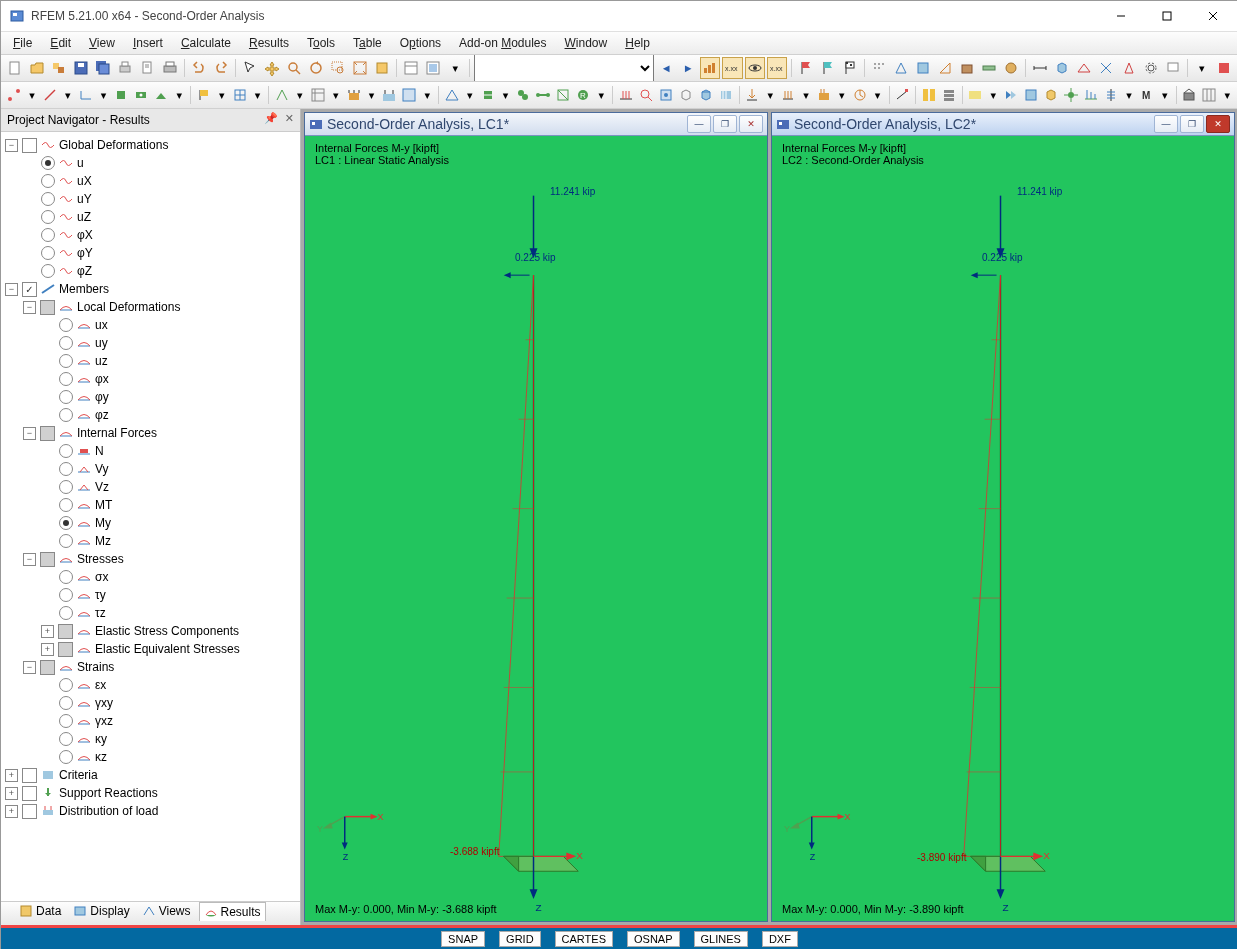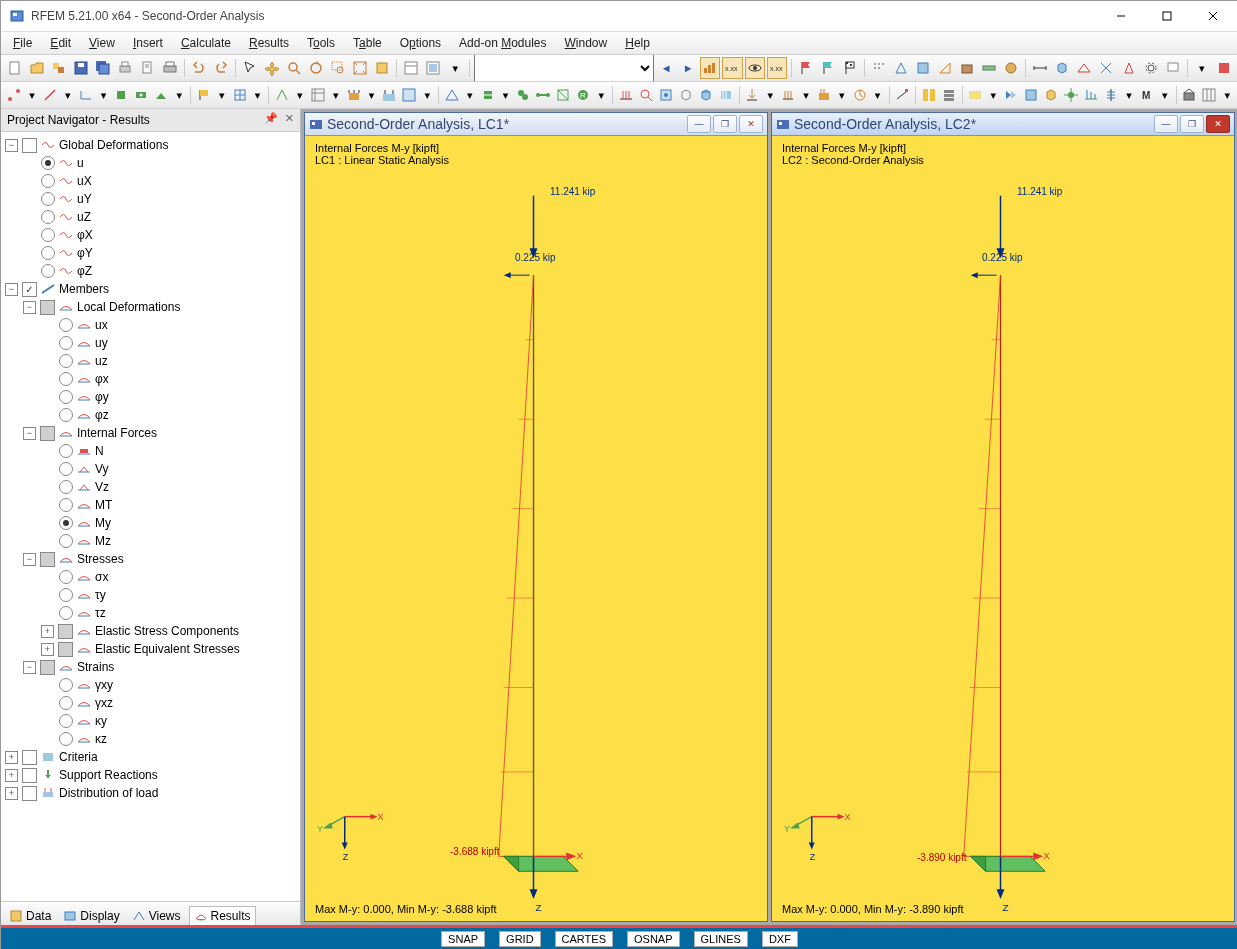--- a/index.html
+++ b/index.html
@@ -26,33 +26,33 @@
 .panel-hdr .x{position:absolute;right:6px;top:3px;font-size:11px;color:#666}
 .tree{flex:1;overflow:auto;padding:4px 2px;font-size:12px}
 .tree-row{display:flex;align-items:center;height:18px;white-space:nowrap}
 .plusminus{width:11px;height:11px;border:1px solid #888;display:inline-flex;align-items:center;justify-content:center;font-size:9px;line-height:1;margin-right:4px;background:#fff;color:#555}
 .spacer{display:inline-block}
 .chk{width:13px;height:13px;border:1px solid #888;display:inline-flex;align-items:center;justify-content:center;margin-right:3px;background:#fff;font-size:10px;color:#333}
 .chk.gray{background:#d0d0d0}
 .radio{width:12px;height:12px;border:1px solid #888;border-radius:50%;display:inline-flex;align-items:center;justify-content:center;margin-right:3px;background:#fff}
 .radio.sel::after{content:"";width:6px;height:6px;background:#333;border-radius:50%}
 .ticon{width:16px;height:14px;display:inline-flex;align-items:center;justify-content:center;margin-right:3px}
-.sidebar-tabs{height:23px;background:linear-gradient(#fdfdfd,#e8e8e8);border-top:1px solid #ccc;display:flex;align-items:flex-end;gap:4px;padding:0 4px}
+.sidebar-tabs{height:23px;background:linear-gradient(#fdfdfd,#e8e8e8);border-top:1px solid #ccc;display:flex;align-items:flex-start;gap:4px;padding:0 14px}
 .stab{display:flex;align-items:center;gap:3px;padding:2px 4px}
 .stab.active{background:#fff;border:1px solid #bbb;border-bottom:none}
 .mdi{flex:1;background:#a9a9a9;padding:3px;display:flex;gap:3px;min-width:0}
 .docwin{flex:1;background:#fff;border:1px solid #4a6b9c;display:flex;flex-direction:column;min-width:0}
 .doc-title{height:22px;background:linear-gradient(#f3f6fb,#d2ddee);display:flex;align-items:center;padding:0 4px;gap:4px;border-bottom:1px solid #7a94be}
 .doc-title.active{background:linear-gradient(#e9f0fb,#bed3f0)}
 .doc-title .t{flex:1;color:#30476e;font-size:14px}
 .doc-btns{display:flex;gap:2px}
 .doc-btn{width:22px;height:16px;border:1px solid #9fb4d4;background:linear-gradient(#fefefe,#e6ecf5);display:flex;align-items:center;justify-content:center;font-size:9px;border-radius:2px;color:#30476e}
 .doc-btn.close{color:#a83232}
 .doc-btn.close.red{background:#c0392b;color:#fff;border-color:#8a2a20}
-.viewport{flex:1;position:relative;background:#fde047;overflow:hidden}
+.viewport{flex:1;position:relative;background:#22c55e;overflow:hidden}
 .vp-label{position:absolute;top:6px;left:10px;font-size:11px;color:#000}
 .vp-footer{position:absolute;bottom:6px;left:10px;font-size:11px;color:#000}
 .load-label{position:absolute;font-size:10px;color:#002b7f;font-weight:normal}
 .moment-label{position:absolute;font-size:10px;color:#b00000}
 .statusbar{height:22px;background:#0369a1;border-top:3px solid #ef4444;display:flex;align-items:center;justify-content:center;gap:14px}
 .status-btn{border:1px solid #aaa;padding:1px 6px;font-size:11px;background:#fdfdfd}
 </style>
 </head>
 <body>
 
@@ -988,20 +988,31 @@
             <span class="spacer" style="width:20px"></span>
             <span class="plusminus">−</span>
             <span class="chk gray"></span>
             <span class="ticon">
               <svg viewBox="0 0 16 14">
                 <line x1="2" y1="10" x2="14" y2="10" stroke="#4080c0"></line>
                 <path d="M2 10q6-7 12 0" fill="none" stroke="#e05050"></path>
               </svg>
             </span>
             <span>Strains</span>
+          </div>
+        <div class="tree-row">
+            <span class="spacer" style="width:56px"></span>
+            <span class="radio"></span>
+            <span class="ticon">
+              <svg viewBox="0 0 16 14">
+                <line x1="2" y1="10" x2="14" y2="10" stroke="#4080c0"></line>
+                <path d="M2 10q6-7 12 0" fill="none" stroke="#e05050"></path>
+              </svg>
+            </span>
+            <span>εx</span>
           </div>
         <div class="tree-row">
             <span class="spacer" style="width:56px"></span>
             <span class="radio"></span>
             <span class="ticon">
               <svg viewBox="0 0 16 14">
                 <line x1="2" y1="10" x2="14" y2="10" stroke="#4080c0"></line>
                 <path d="M2 10q6-7 12 0" fill="none" stroke="#e05050"></path>
               </svg>
             </span>

